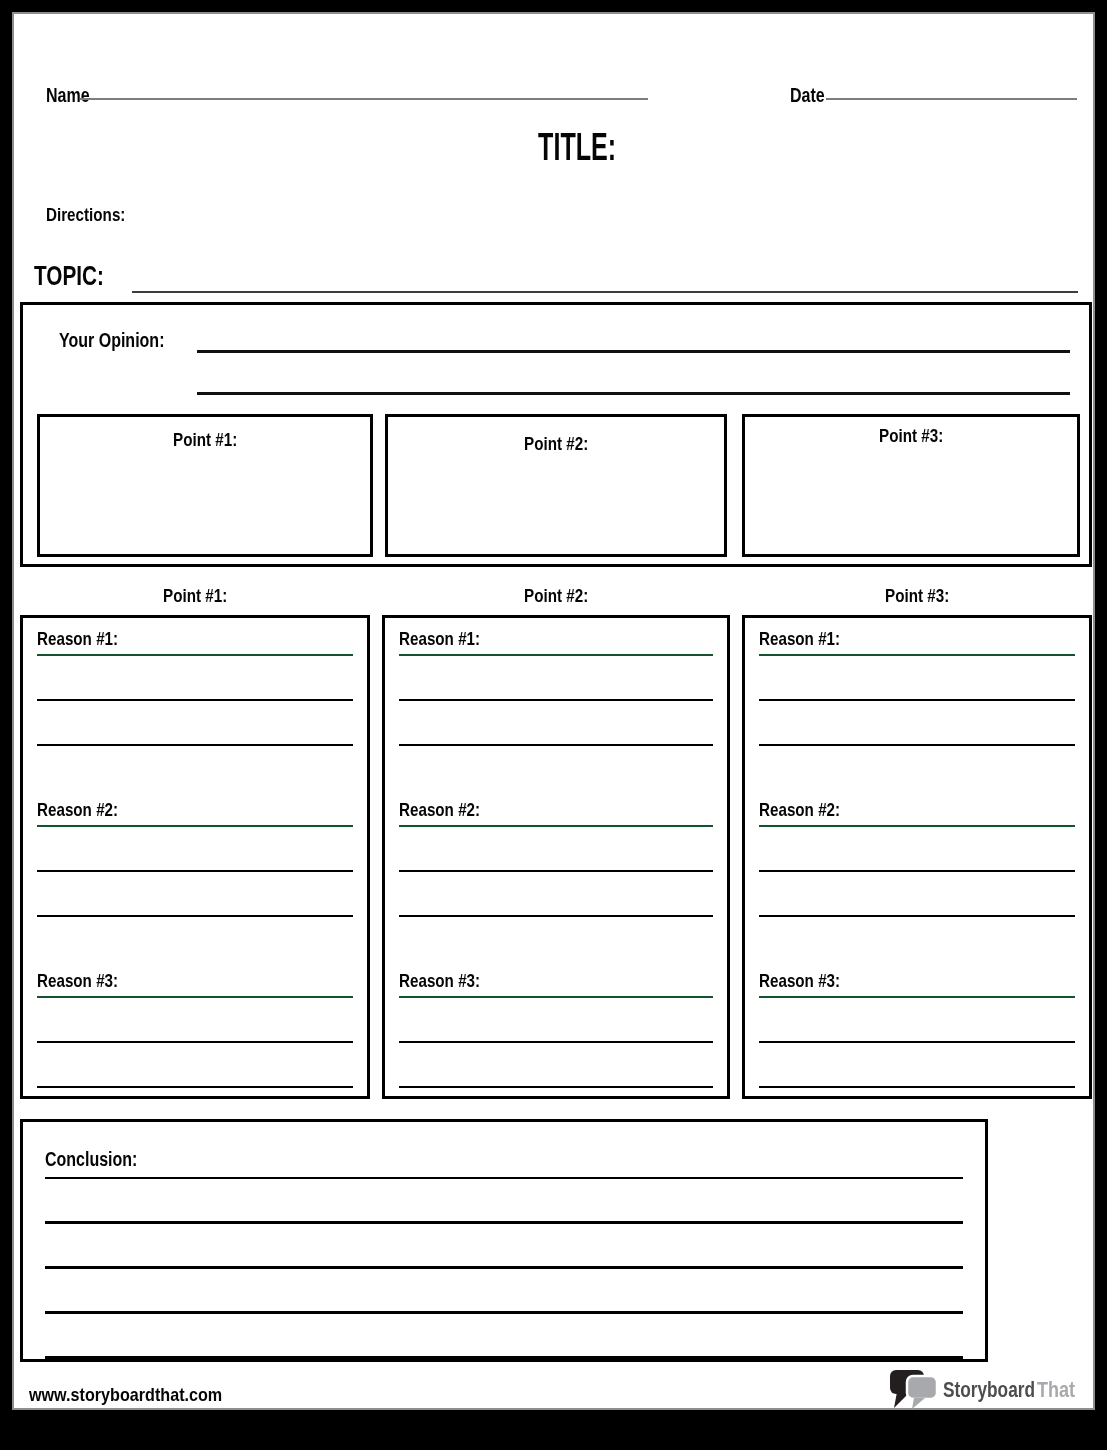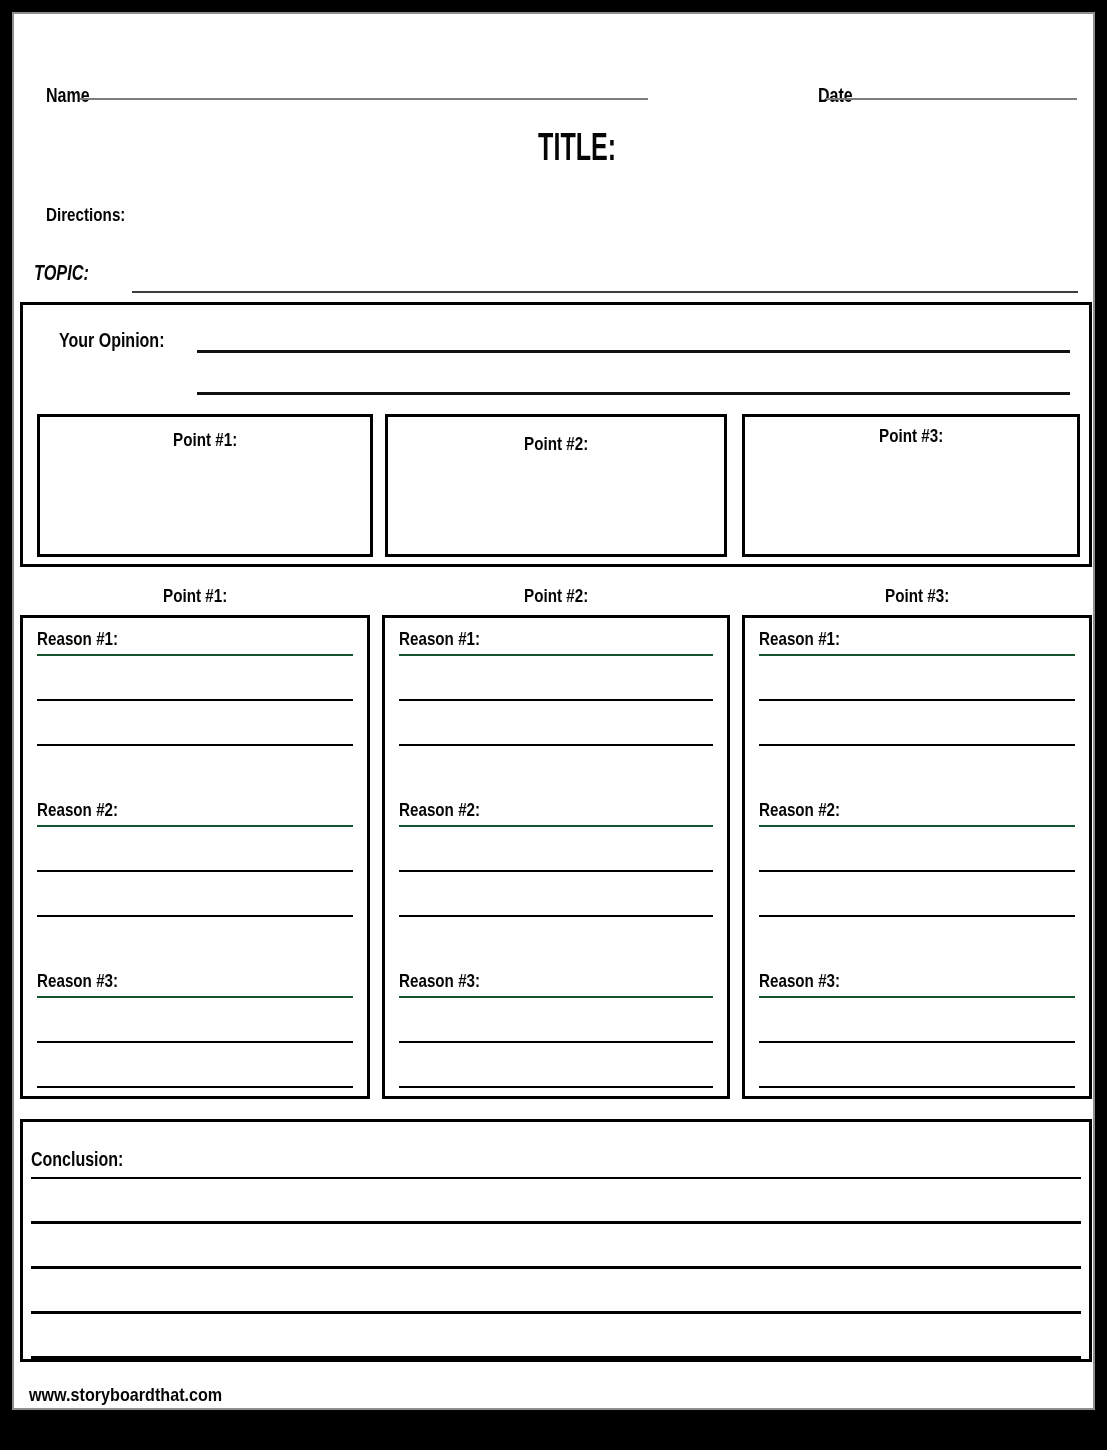--- a/index.html
+++ b/index.html
@@ -20,21 +20,21 @@
   .abs { position:absolute; }
   .lbl { font-weight:bold; color:#050505; white-space:nowrap; }
   .cond  { display:inline-block; transform:scaleX(0.8);  transform-origin:0 50%; }
   .cond-c{ display:inline-block; transform:scaleX(0.66); transform-origin:50% 50%; }
   .gline { background:#7d7d7d; height:2px; }
   .kline { background:#111; }
 
   .f20 { font-size:20px; }
   .f19 { font-size:19px; }
   .f21 { font-size:20px; }
-  .f26 { font-size:22px;font-style:italic; }
+  .f26 { font-size:28px; }
   .f38 { font-size:38px;padding-left:24px; }
 
   .opinion-box {
     left:6px; top:288px; width:1072px; height:265px;
     border:3px solid #000; box-sizing:border-box;
   }
   .point-box {
     position:absolute; top:109px; height:143px;
     border:3px solid #000; box-sizing:border-box;
     text-align:center;
@@ -50,44 +50,44 @@
   }
   .reason-label {
     height:34px; line-height:38px;
     border-bottom:2px solid #14532d;
     margin-top:45px;
   }
   .reason-label:first-child { margin-top:2px; }
   .wline { height:43px; border-bottom:2px solid #000; }
 
   .conclusion-box {
-    left:6px; top:1105px; width:1072px; height:243px;
+    left:6px; top:1105px; width:968px; height:243px;
     border:3px solid #000; box-sizing:border-box;
-    padding:0 8px; overflow:hidden;
+    padding:0 22px; overflow:hidden;
   }
   .conc-label {
     margin-top:14px; height:41px; line-height:46px;
     border-bottom:2px solid #000;
   }
   .cline { height:42px; border-bottom:3px solid #000; }
 
   .footer-url { left:15px; top:1370px; }
   .brand { right:16px; top:1352px; }
 </style>
 </head>
 <body>
 
 <div class="page">
 
   <div class="abs lbl f20" style="left:32px; top:70px;">
     <span class="cond">Name</span>
   </div>
   <div class="abs gline" style="left:66px; top:84px; width:568px;"></div>
 
-  <div class="abs lbl f20" style="left:776px; top:70px;margin-left:28px;">
+  <div class="abs lbl f20" style="left:776px; top:70px;">
     <span class="cond">Date</span>
   </div>
   <div class="abs gline" style="left:812px; top:84px; width:251px;"></div>
 
   <div class="abs lbl f38" style="left:0; top:112px; width:100%; text-align:center;">
     <span class="cond-c">TITLE:</span>
   </div>
 
   <div class="abs lbl f19" style="left:32px; top:190px;">
     <span class="cond">Directions:</span>
@@ -167,14 +167,26 @@
     <div class="cline"></div>
     <div class="cline"></div>
     <div class="cline"></div>
     <div class="cline"></div>
   </div>
 
   <div class="abs lbl f19 footer-url">
     <span class="cond" style="transform:scaleX(0.85);">www.storyboardthat.com</span>
   </div>
 
+  <div class="abs brand">
+    <svg width="188" height="46" viewBox="0 0 188 46">
+      <g>
+        <rect x="1" y="4" width="34" height="24" rx="6" fill="#231f20"></rect>
+        <polygon points="8,26 5,42 21,26" fill="#231f20"></polygon>
+        <rect x="18" y="10" width="30" height="23" rx="6" fill="#a7a9ac" stroke="#ffffff" stroke-width="2.5"></rect>
+        <polygon points="25,32 23,43 36,32" fill="#a7a9ac"></polygon>
+      </g>
+      <text x="54" y="31" font-size="22" font-weight="bold" fill="#4d4d4f" textLength="92" lengthAdjust="spacingAndGlyphs" font-family="Liberation Sans, sans-serif">Storyboard</text>
+      <text x="148" y="31" font-size="22" font-weight="bold" fill="#a7a9ac" textLength="38" lengthAdjust="spacingAndGlyphs" font-family="Liberation Sans, sans-serif">That</text>
+    </svg>
+  </div>
 
 </div>
 
 </body></html>

